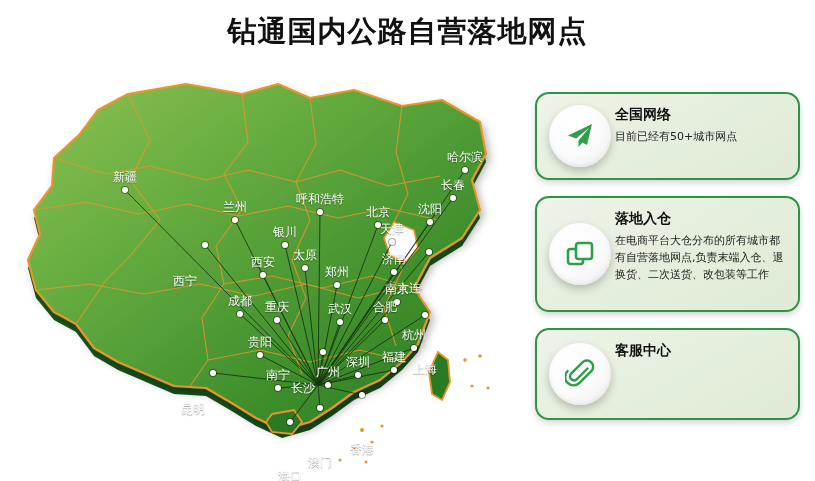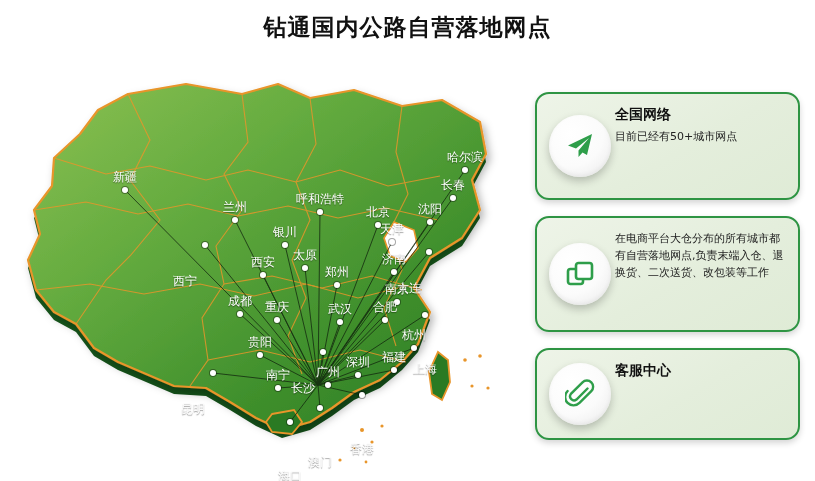--- a/index.html
+++ b/index.html
@@ -8,21 +8,21 @@
     background:#ffffff;
     font-family:"DejaVu Sans","Liberation Sans",sans-serif;
     overflow:hidden;position:relative;
   }
   #page{position:absolute;inset:0;width:815px;height:481px;background:#fff;}
 
   
   .title{
     position:absolute;left:0;top:12px;width:815px;
     text-align:center;
-    font-size:23px;font-weight:bold;color:#111111;
+    font-size:29px;font-weight:bold;color:#111111;
     letter-spacing:1px;
     font-family:"DejaVu Sans","Liberation Sans",sans-serif;
   }
 
   
   .map-wrap{position:absolute;left:10px;top:70px;width:510px;height:400px;}
   .map-svg{position:absolute;left:0;top:0;width:510px;height:400px;}
 
   .city{position:absolute;transform:translate(-50%,-50%);}
   .city .dot{
@@ -67,21 +67,21 @@
   .card .icon-circle svg{display:block;}
   .card .ctitle{
     font-size:14px;font-weight:bold;color:#111;
     margin:0 0 5px 0;line-height:1.2;
     font-family:"DejaVu Sans","Liberation Sans",sans-serif;
   }
   .card .ctext{
     font-size:11px;color:#222;line-height:1.55;
     font-family:"DejaVu Sans","Liberation Sans",sans-serif;
   }
-  #card-0{height:108px;}
+  #card-0{height:88px;}
   #card-1{height:116px;}
   #card-2{height:92px;}
   #card-1{margin-bottom:16px;}
   #card-2{margin-bottom:12px;}
 </style>
 </head>
 <body>
 
 <div id="page">
 
@@ -333,20 +333,21 @@
       <div class="ctext">目前已经有50+城市网点</div>
     </div>
 
     <div class="card" id="card-1">
       <div class="icon-circle">
         <svg width="30" height="30" viewBox="0 0 30 30">
           <rect x="3" y="10" width="15" height="15" rx="2.5" fill="none" stroke="#2e9e4a" stroke-width="2.6"></rect>
           <rect x="11" y="4" width="16" height="16" rx="2.5" fill="#ffffff" stroke="#2e9e4a" stroke-width="2.6"></rect>
         </svg>
       </div>
+      <div class="ctitle">落地入仓</div>
       <div class="ctext">在电商平台大仓分布的所有城市都有自营落地网点,负责末端入仓、退换货、二次送货、改包装等工作</div>
     </div>
 
     <div class="card" id="card-2">
       <div class="icon-circle">
         <svg width="30" height="30" viewBox="0 0 30 30">
           <path fill="none" stroke="#2e9e4a" stroke-width="2.4" stroke-linecap="round" d="M22.5,9.5 L11.5,20.5 a4,4 0 0 1 -5.6,-5.6 L17.5,3.3 a6.2,6.2 0 0 1 8.8,8.8 L14.5,23.9
                    a8.4,8.4 0 0 1 -11.9,-11.9"></path>
         </svg>
       </div>

